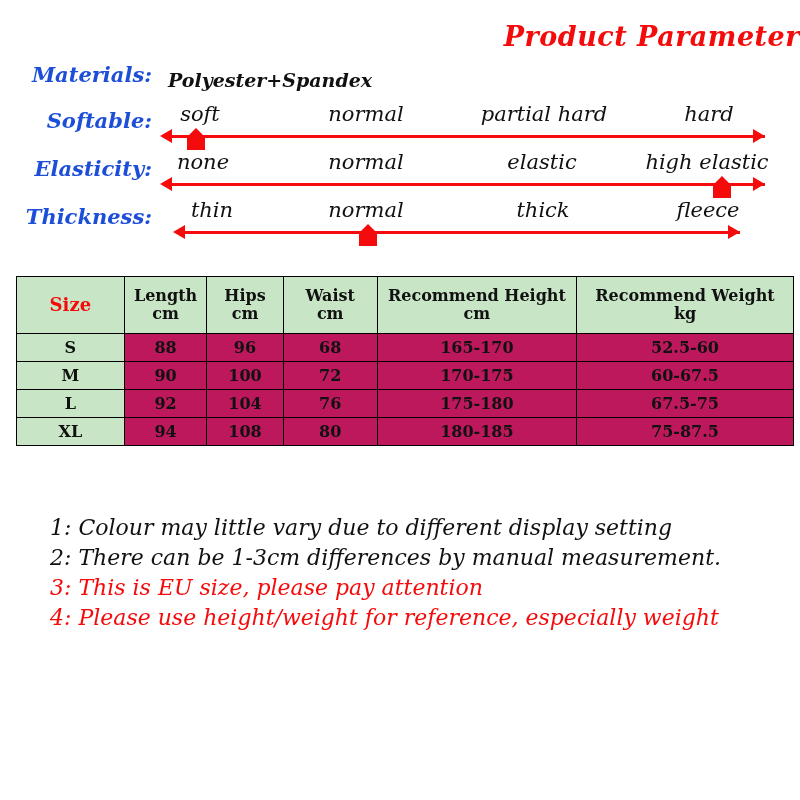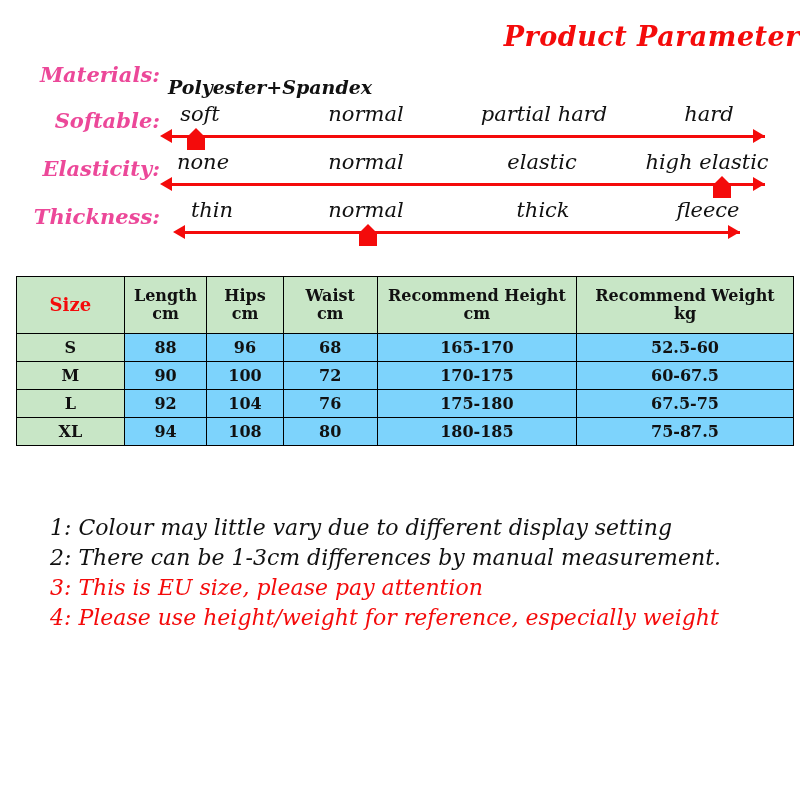--- a/index.html
+++ b/index.html
@@ -35,26 +35,26 @@
   .specs {
     position: relative;
     margin-top: 10px;
   }
   .spec-row {
     position: relative;
     height: 46px;
   }
   .spec-label {
     position: absolute;
-    color: #ec4899;
+    color: #1d4ed8;
     font-style: italic;
     font-weight: bold;
     font-size: 21px;
     text-align: right;
-    right: 0;
+    right: 8px;
     top: 0;
     white-space: nowrap;
   }
   .label-box {
     position: absolute;
     left: 0;
     width: 160px;
     top: 0;
   }
   .spec-value {
@@ -138,21 +138,21 @@
     height: 56px;
     line-height: 1.15;
     font-size: 16px;
   }
   table.size-table thead th.size-head {
     color: #f40b0b;
     font-size: 18px;
   }
   table.size-table tbody td {
     height: 27px;
-    background: #7dd3fc;
+    background: #be185d;
   }
   table.size-table tbody td.c0 {
     background: #c8e6c6;
   }
 
   
   .notes {
     position: absolute;
     left: 50px;
     top: 492px;
@@ -175,21 +175,21 @@
 <div class="page">
 
   <div class="title">Product Parameter</div>
 
   <div class="specs">
 
     <div class="spec-row" style="height:40px;">
       <div class="label-box">
         <span class="spec-label">Materials:</span>
       </div>
-      <span class="spec-value" style="left:168px; top:14px;">Polyester+Spandex</span>
+      <span class="spec-value" style="left:168px; top:7px;">Polyester+Spandex</span>
     </div>
 
     <div class="spec-row" style="height:47px;">
       <div class="label-box" style="top:6px;">
         <span class="spec-label">Softable:</span>
       </div>
       <span class="opt" style="left:200px; top:0px;">soft</span>
       <span class="opt" style="left:366px; top:0px;">normal</span>
       <span class="opt" style="left:544px; top:0px;">partial hard</span>
       <span class="opt" style="left:709px; top:0px;">hard</span>

